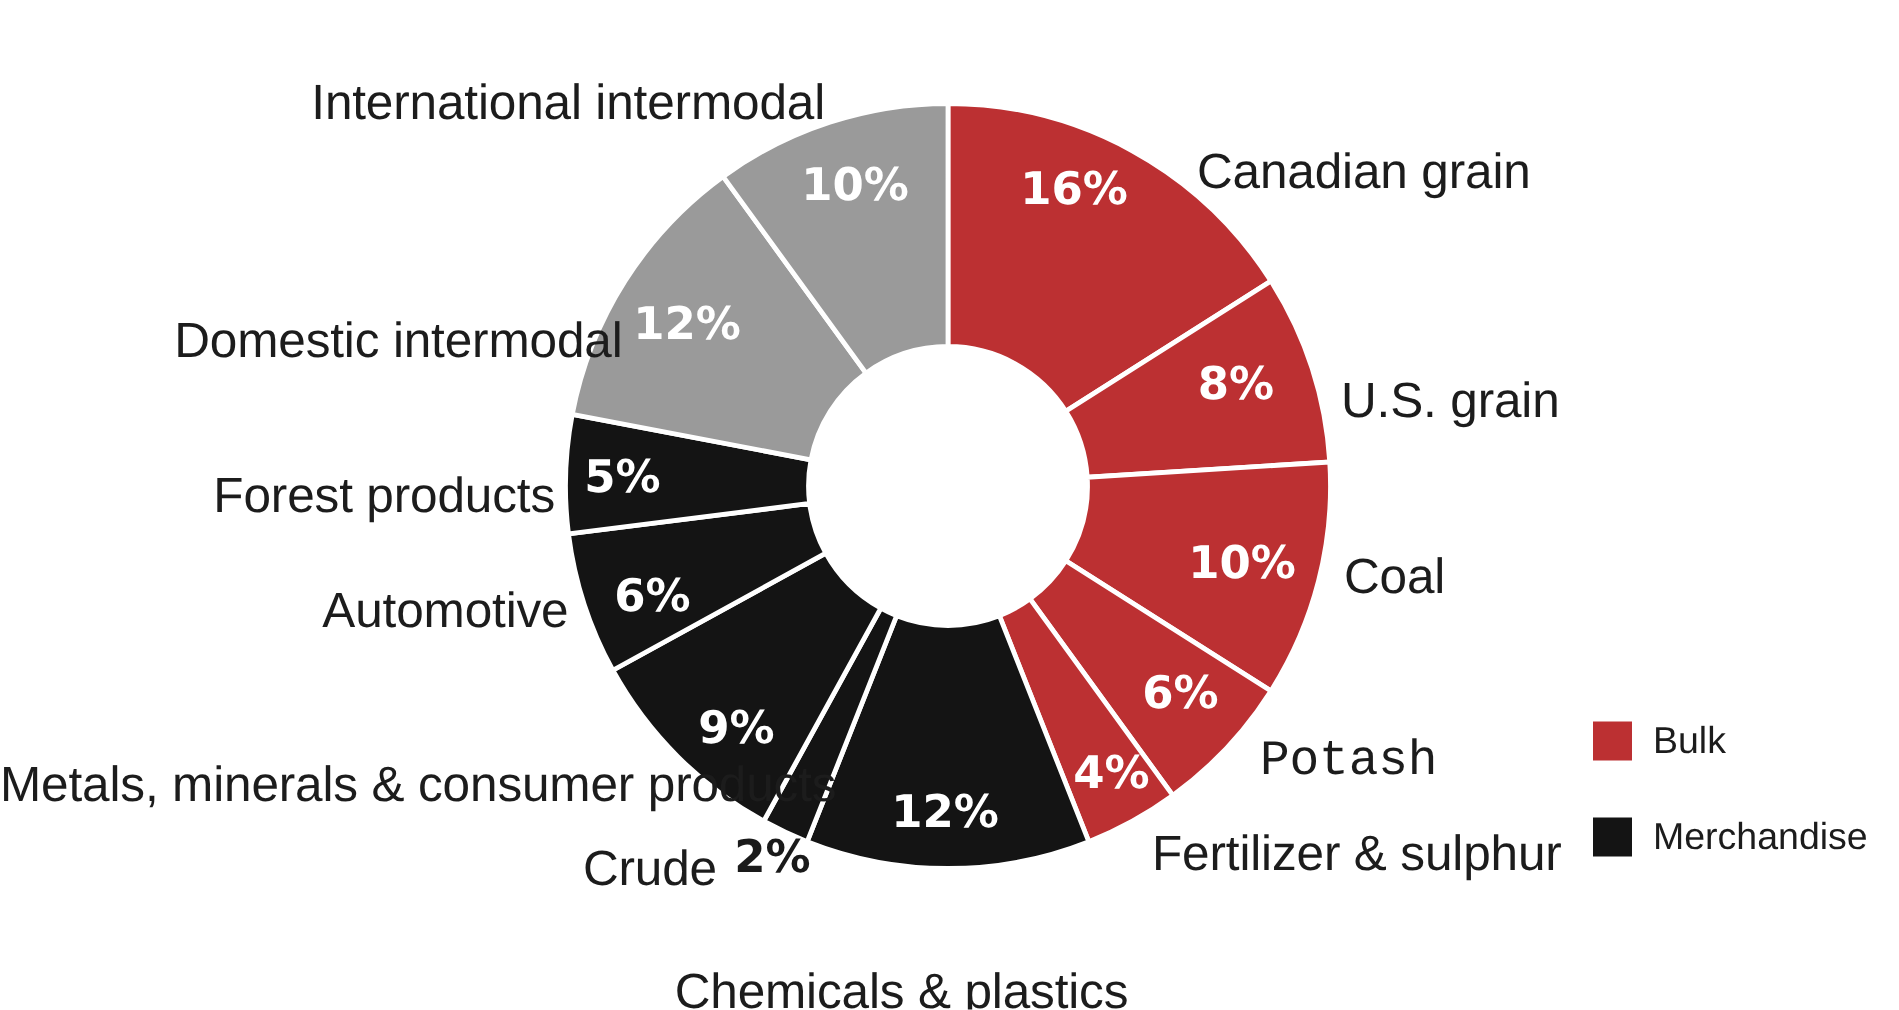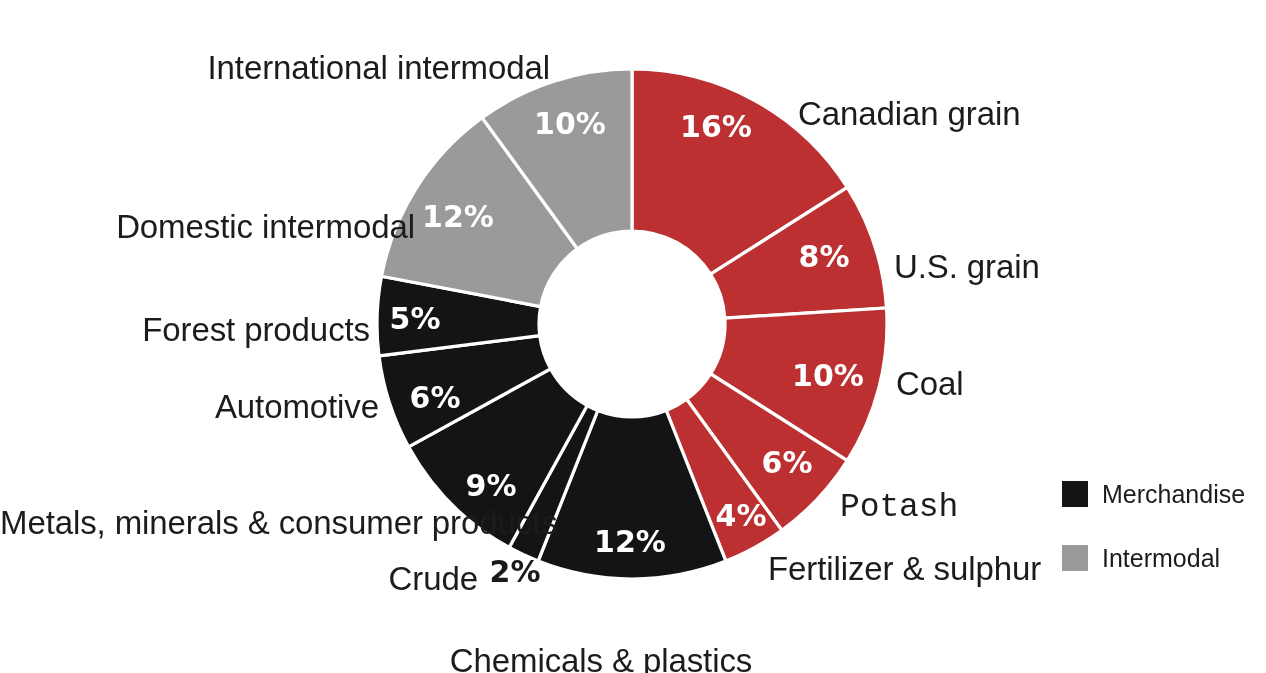--- a/index.html
+++ b/index.html
@@ -136,22 +136,22 @@
       <div class="cat-label left" style="top: 562px; left: 0px; width: 478px;">Crude</div>
       <div class="cat-label left" style="top: 478px; left: 0px; width: 432px; margin-top: 28px;">Metals, minerals &amp; consumer products</div>
       <div class="cat-label left" style="top: 390px; left: 0px; width: 379px;">Automotive</div>
       <div class="cat-label left" style="top: 313px; left: 0px; width: 370px;">Forest products</div>
       <div class="cat-label left" style="top: 210px; left: 0px; width: 393px; margin-left: 22px;">Domestic intermodal</div>
       <div class="cat-label left" style="top: 51px; left: 0px; width: 550px;">International intermodal</div>
     </div>
 
   <div id="legend">
       <div class="legend-row">
+        <span class="legend-swatch" style="background: rgb(188, 48, 50);"></span>
+        <span class="legend-text">Bulk</span>
+      </div>
+      <div class="legend-row">
         <span class="legend-swatch" style="background: rgb(20, 20, 20);"></span>
         <span class="legend-text">Merchandise</span>
-      </div>
-      <div class="legend-row">
-        <span class="legend-swatch" style="background: rgb(154, 154, 154);"></span>
-        <span class="legend-text">Intermodal</span>
       </div>
     </div>
 
 </div>
 
 </body></html>

